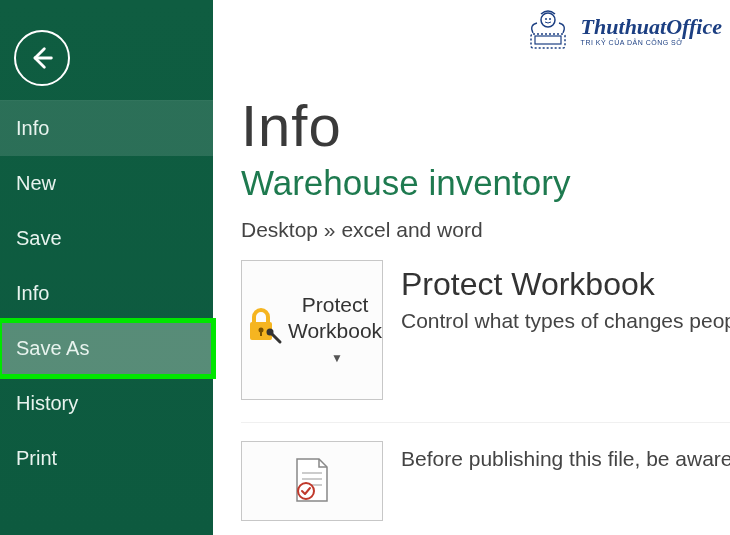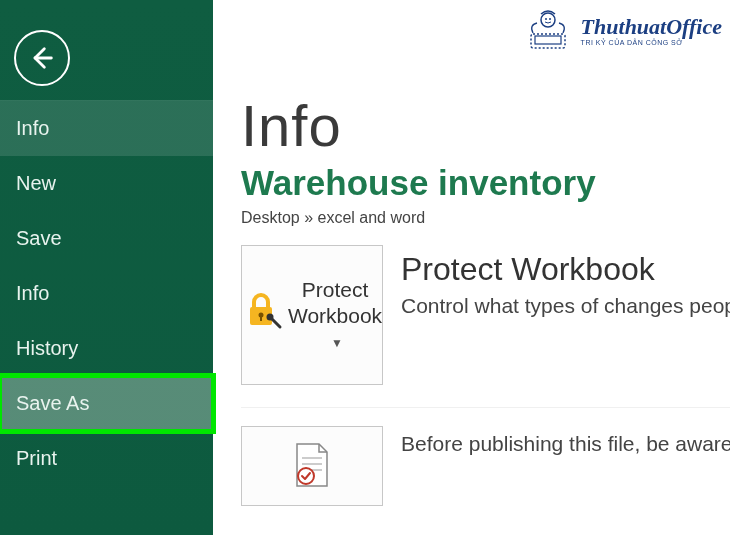--- a/index.html
+++ b/index.html
@@ -70,27 +70,27 @@
   .page-title {
     font-size: 58px;
     font-weight: 300;
     color: #3a3a3a;
     margin-top: 82px;
     margin-bottom: 4px;
     letter-spacing: 1px;
   }
   .doc-title {
     font-size: 35px;
-    font-weight: 700;
+    font-weight: 400;
     color: #1e7a4f;
     margin-top: 4px;
-    margin-bottom: 6px;
+    margin-bottom: 15px;
   }
   .breadcrumb {
-    font-size: 16px;
+    font-size: 21px;
     color: #444;
     margin-bottom: 18px;
   }
   .section {
     display: flex;
     align-items: flex-start;
     gap: 18px;
     margin-bottom: 22px;
   }
   .tile {
@@ -170,22 +170,22 @@
         <path d="M14 4 L6 12 L14 20" stroke="#fff" stroke-width="2.4" fill="none" stroke-linecap="round" stroke-linejoin="round"></path>
         <line x1="6" y1="12" x2="20" y2="12" stroke="#fff" stroke-width="2.4" stroke-linecap="round"></line>
       </svg>
     </div>
     <div class="divider"></div>
     <div class="menu">
       <div class="menu-item selected"><span>Info</span></div>
       <div class="menu-item"><span>New</span></div>
       <div class="menu-item"><span>Save</span></div>
       <div class="menu-item"><span>Info</span></div>
+      <div class="menu-item highlight"><span>Save As</span></div>
       <div class="menu-item"><span>History</span></div>
-      <div class="menu-item highlight"><span>Save As</span></div>
       <div class="menu-item"><span>Print</span></div>
     </div>
   </div>
 
   <div class="content">
     <h1 class="page-title">Info</h1>
     <div class="doc-title">Warehouse inventory</div>
     <div class="breadcrumb">Desktop » excel and word</div>
 
     <div class="section">

